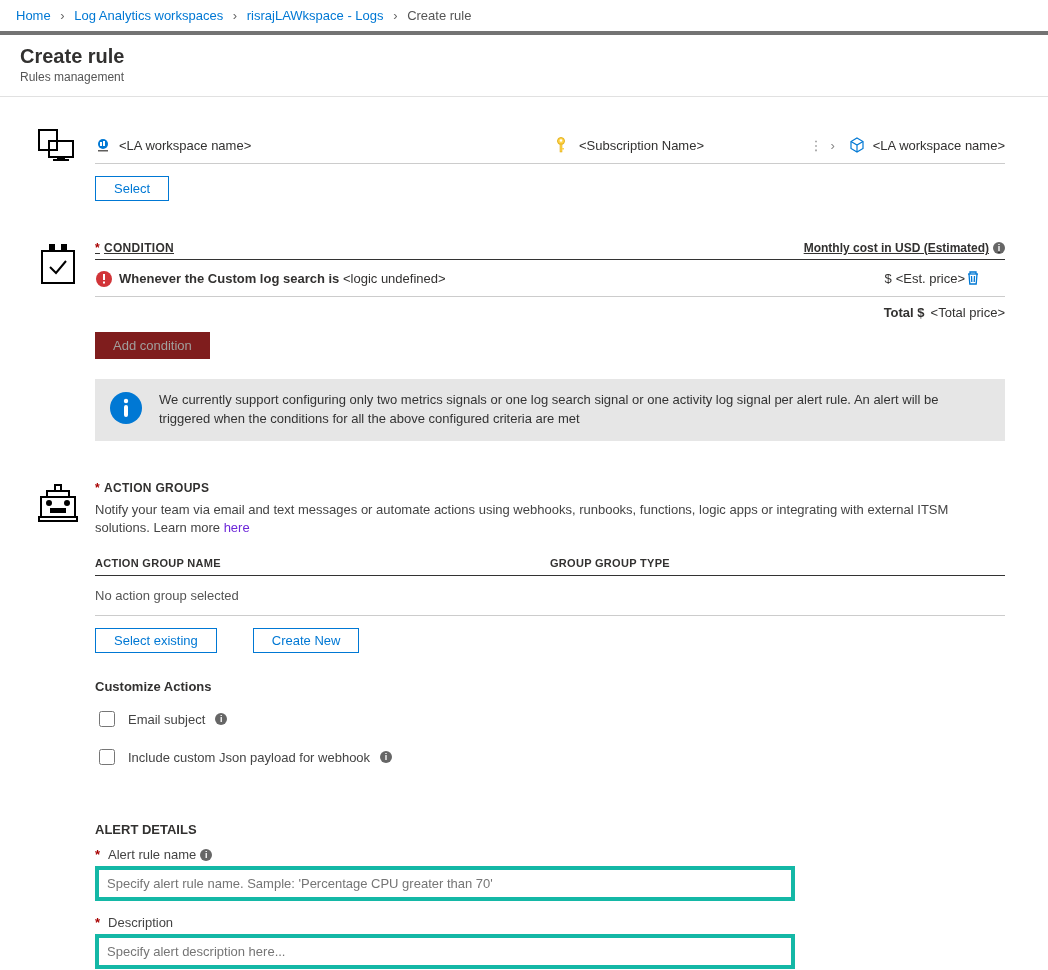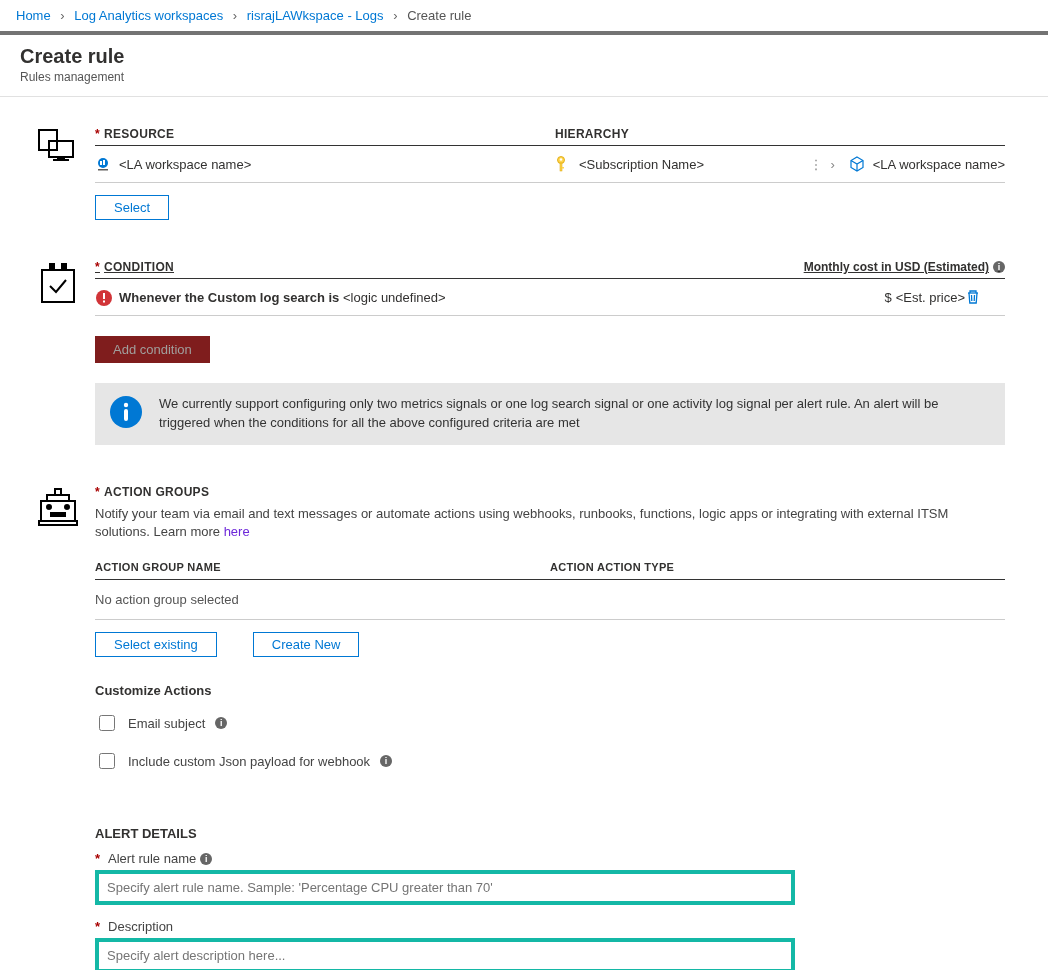--- a/index.html
+++ b/index.html
@@ -77,24 +77,20 @@
       <svg width="42" height="36" viewBox="0 0 42 36">
           <g fill="none" stroke="#000" stroke-width="2">
             <rect x="2" y="1" width="18" height="20"></rect>
             <rect x="12" y="12" width="24" height="16"></rect>
             <rect x="20" y="28" width="8" height="2" fill="#000" stroke="none"></rect>
             <rect x="16" y="30" width="16" height="2" fill="#000" stroke="none"></rect>
           </g>
         </svg>
     </div>
     <div class="section-body">
-      <div class="row-head">
-        <div class="col1"><span class="req">*</span><span>RESOURCE</span></div>
-        <div class="col2">HIERARCHY</div>
-      </div>
       <div class="row-item">
         <div class="col1">
           <span class="small-ico">
             <svg width="16" height="16" viewBox="0 0 16 16">
                 <circle cx="8" cy="7" r="5" fill="#0078d4"></circle>
                 <rect x="5" y="5" width="2" height="4" fill="#fff"></rect>
                 <rect x="8" y="4" width="2" height="5" fill="#fff"></rect>
                 <rect x="3" y="13" width="10" height="1.5" fill="#605e5c"></rect>
               </svg>
           </span>
@@ -173,20 +169,24 @@
                   <path d="M5 4 L5 2 L11 2 L11 4"></path>
                   <path d="M4 4 L4.8 14 L11.2 14 L12 4"></path>
                   <path d="M6.5 6 L6.8 12 M9.5 6 L9.2 12"></path>
                 </g>
               </svg>
           </span>
         </div>
       </div>
       <div class="total-row">
         <div class="t1"></div>
+        <div class="t2">
+            <span>Total  $</span>
+            <span class="val">&lt;Total price&gt;</span>
+          </div>
       </div>
       <button class="btn-disabled">Add condition</button>
       <div class="info-box">
         <span>
           <svg width="34" height="34" viewBox="0 0 34 34">
               <circle cx="17" cy="17" r="16" fill="#0078d4"></circle>
               <circle cx="17" cy="10" r="2.2" fill="#fff"></circle>
               <rect x="15" y="14" width="4" height="12" rx="2" fill="#fff"></rect>
             </svg>
         </span>
@@ -209,21 +209,21 @@
           </g>
         </svg>
     </div>
     <div class="section-body">
       <div style="font-weight:700; font-size:12px; letter-spacing:.3px;"><span class="req">*</span><span>ACTION GROUPS</span></div>
       <div style="font-size:13px; color:#444; margin-top:6px; line-height:1.4;">
         <span>Notify your team via email and text messages or automate actions using webhooks, runbooks, functions, logic apps or integrating with external ITSM solutions. Learn more </span><a href="#" class="link">here</a>
       </div>
       <div class="ag-head">
         <div class="c1">ACTION GROUP NAME</div>
-        <div class="c2">ACTION ACTION TYPE</div>
+        <div class="c2">GROUP GROUP TYPE</div>
       </div>
       <div class="ag-row">No action group selected</div>
       <div style="margin-top:12px; display:flex; gap:36px;">
         <button class="btn-outline">Select existing</button>
         <button class="btn-outline">Create New</button>
       </div>
       <div style="margin-top:26px;">
         <div class="sub-head">Customize Actions</div>
         <label class="checkbox-row">
           <input type="checkbox" style="">

